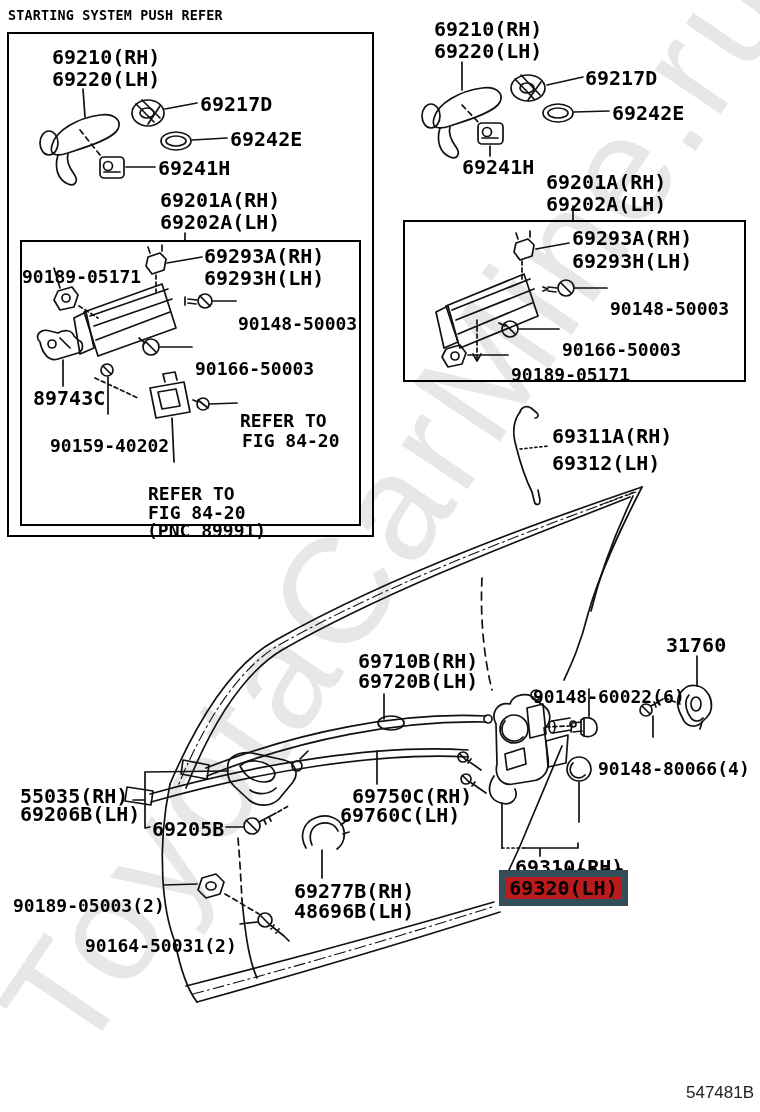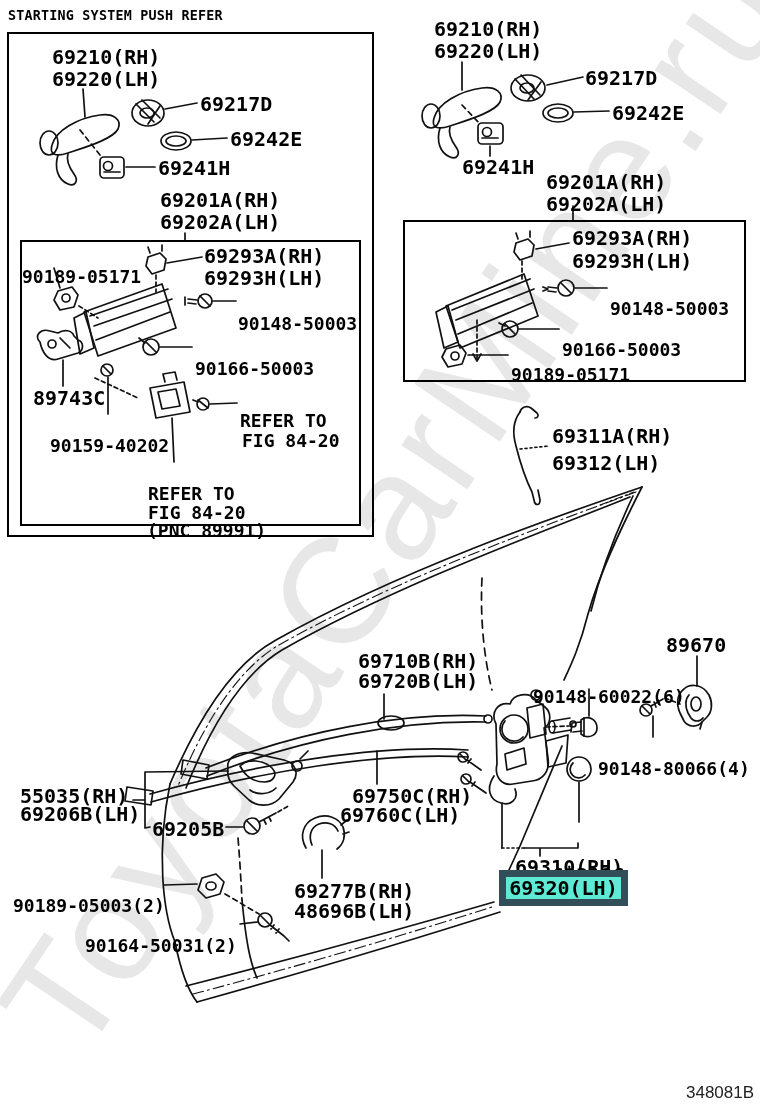--- a/index.html
+++ b/index.html
@@ -8,21 +8,21 @@
   .wm{position:absolute;left:-34px;top:986px;transform-origin:0 0;transform:rotate(-56deg);
       font-family:"Liberation Sans",sans-serif;font-size:150px;font-weight:400;
       color:#e7e7e7;letter-spacing:6px;white-space:pre;z-index:1;user-select:none;}
   svg.art{position:absolute;left:0;top:0;z-index:2;}
   .lbl{position:absolute;z-index:3;font:700 20px "DejaVu Sans Mono",monospace;
        line-height:21px;color:#000;white-space:pre;}
   .sm{font-size:18px;line-height:19px;margin-top:20px;}
   .title{font:700 13.4px "DejaVu Sans Mono",monospace;letter-spacing:.2px;}
   .box{position:absolute;z-index:2;border:2.5px solid #000;}
   .box.inner{border-width:2px;}
-  .hl{position:absolute;z-index:4;background:#5eead4;border:7px solid #324e58;
+  .hl{position:absolute;z-index:4;background:#b91c1c;border:7px solid #324e58;
       display:flex;align-items:center;justify-content:center;}
   .hl span{font:700 20px "DejaVu Sans Mono",monospace;white-space:pre;}
   .footer{position:absolute;z-index:3;font:400 17px "Liberation Sans",sans-serif;color:#222;}
 </style>
 </head>
 <body>
 
 <div class="page">
 
   <div class="wm">ToyotaCarMine.ru</div>
@@ -260,33 +260,33 @@
   <div class="lbl" style="left:572px;top:251px;">69293H(LH)</div>
   <div class="lbl sm" style="left:610px;top:279px;">90148-50003</div>
   <div class="lbl sm" style="left:562px;top:320px;">90166-50003</div>
   <div class="lbl sm" style="left:511px;top:345px;">90189-05171</div>
   <div class="lbl" style="left:552px;top:426px;">69311A(RH)</div>
   <div class="lbl" style="left:552px;top:453px;">69312(LH)</div>
 
   <div class="lbl" style="left:358px;top:651px;">69710B(RH)</div>
   <div class="lbl" style="left:358px;top:671px;">69720B(LH)</div>
   <div class="lbl sm" style="left:533px;top:667px;">90148-60022(6)</div>
-  <div class="lbl" style="left:666px;top:635px;">89670</div>
+  <div class="lbl" style="left:666px;top:635px;">31760</div>
   <div class="lbl sm" style="left:598px;top:739px;">90148-80066(4)</div>
   <div class="lbl" style="left:352px;top:786px;">69750C(RH)</div>
   <div class="lbl" style="left:340px;top:805px;">69760C(LH)</div>
   <div class="lbl" style="left:20px;top:786px;">55035(RH)</div>
   <div class="lbl" style="left:20px;top:804px;">69206B(LH)</div>
   <div class="lbl" style="left:152px;top:819px;">69205B</div>
   <div class="lbl sm" style="left:13px;top:876px;">90189-05003(2)</div>
   <div class="lbl sm" style="left:85px;top:916px;">90164-50031(2)</div>
   <div class="lbl" style="left:294px;top:881px;">69277B(RH)</div>
   <div class="lbl" style="left:294px;top:901px;">48696B(LH)</div>
   <div class="lbl" style="left:552px;top:865px;">69318C</div>
   <div class="lbl" style="left:515px;top:857px;">69310(RH)</div>
 
   <div class="hl" style="left: 499px; top: 870px; width: 129px; height: 36px; box-sizing: border-box; border-color: rgb(50, 78, 88);">
     <span>69320(LH)</span>
   </div>
 
-  <div class="footer" style="left:686px;top:1083px;">348081B</div>
+  <div class="footer" style="left:686px;top:1083px;">547481B</div>
 
 </div>
 
 </body></html>

